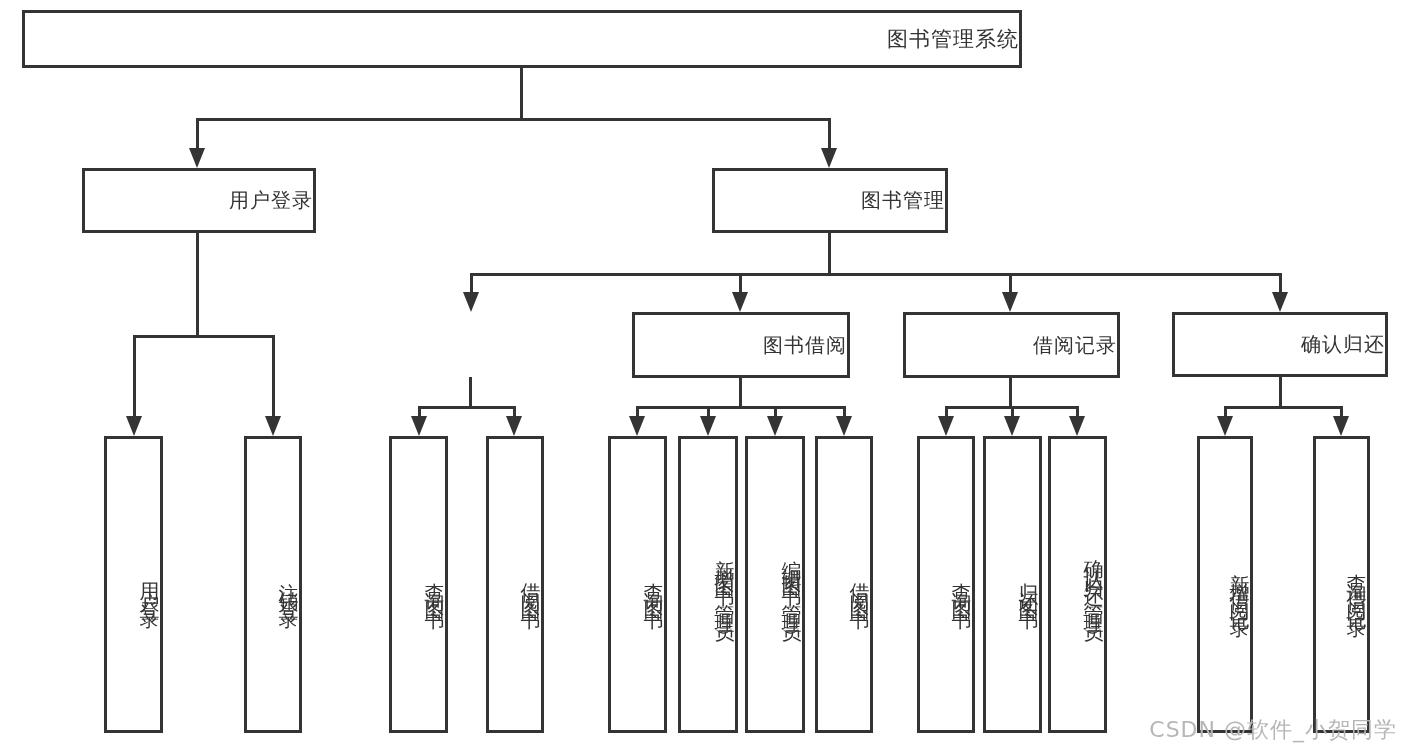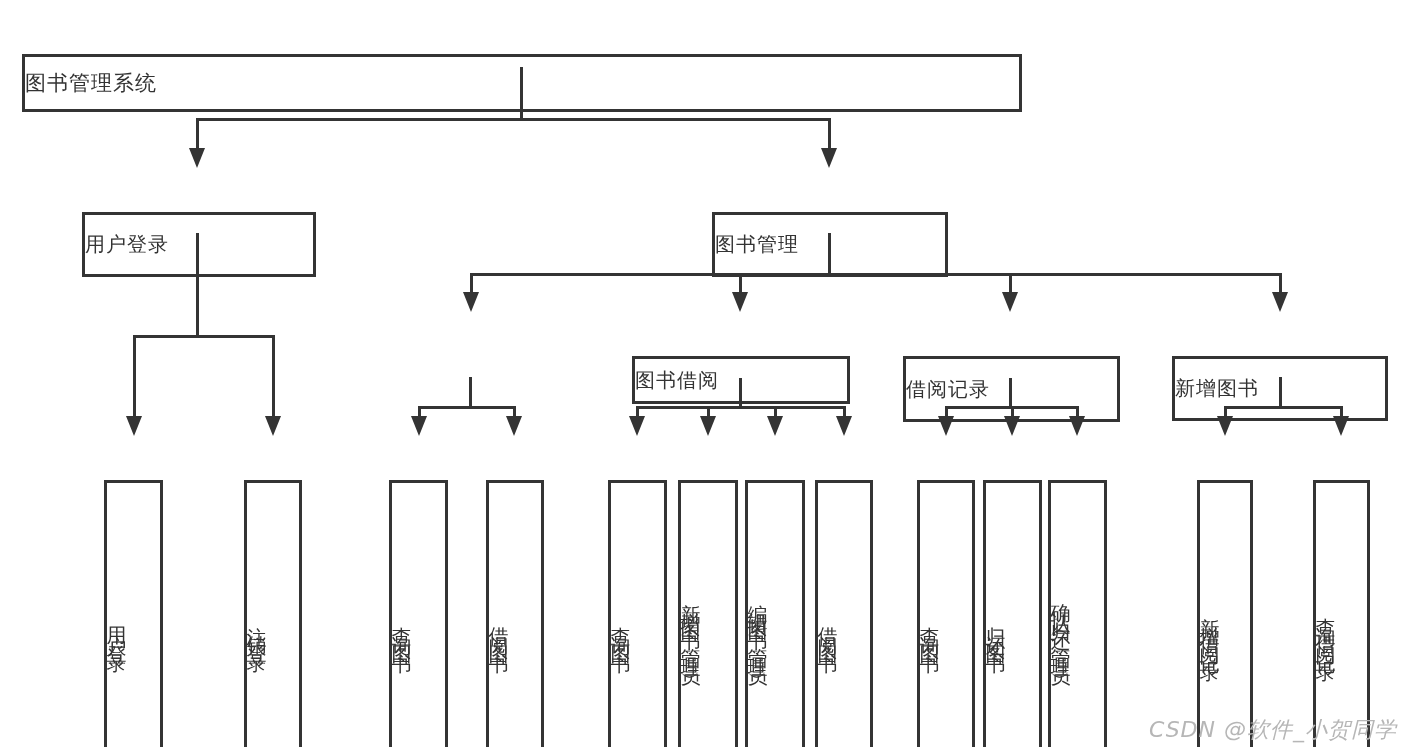--- a/index.html
+++ b/index.html
@@ -17,23 +17,22 @@
     font-family:"DejaVu Sans","Liberation Sans",sans-serif;
     color:var(--text);
   }
   .box{
     position:absolute;
     box-sizing:border-box;
     border:3px solid var(--line);
     background:var(--bg);
     display:flex;
     align-items:center;
-    justify-content:flex-start;
+    justify-content:flex-end;
     text-align:center;
-    margin-top:44px;
   }
   .hlabel{
     font-size:20px;
     letter-spacing:1px;
     white-space:nowrap;
   }
   .root-label{font-size:21px;}
   .leaf .vlabel{
     writing-mode:vertical-rl;
     text-orientation:mixed;
@@ -52,47 +51,46 @@
     border-top:20px solid var(--line);
   }
   #watermark{
     position:absolute;
     right:8px;
     bottom:2px;
     font-size:22px;
     color:var(--wm);
     letter-spacing:1px;
     white-space:nowrap;
-    font-style:italic;
   }
 </style>
 </head>
 <body>
 
 <div id="canvas">
 
   <div class="box" style="left:22px;top:10px;width:1000px;height:58px;">
     <span class="hlabel root-label">图书管理系统</span>
   </div>
 
   <div class="box" style="left:82px;top:168px;width:234px;height:65px;">
     <span class="hlabel">用户登录</span>
   </div>
   <div class="box" style="left:712px;top:168px;width:236px;height:65px;">
     <span class="hlabel">图书管理</span>
   </div>
 
-  <div class="box" style="left:632px;top:312px;width:218px;height:48px;">
+  <div class="box" style="left:632px;top:312px;width:218px;height:66px;">
     <span class="hlabel">图书借阅</span>
   </div>
   <div class="box" style="left:903px;top:312px;width:217px;height:66px;">
     <span class="hlabel">借阅记录</span>
   </div>
   <div class="box" style="left:1172px;top:312px;width:216px;height:65px;">
-    <span class="hlabel">新增图书</span>
+    <span class="hlabel">确认归还</span>
   </div>
 
   <div class="box leaf" style="left:104px;top:436px;width:59px;height:297px;">
     <span class="vlabel">用户登录</span>
   </div>
   <div class="box leaf" style="left:244px;top:436px;width:58px;height:297px;">
     <span class="vlabel">注销登录</span>
   </div>
 
   <div class="box leaf" style="left:389px;top:436px;width:59px;height:297px;">

